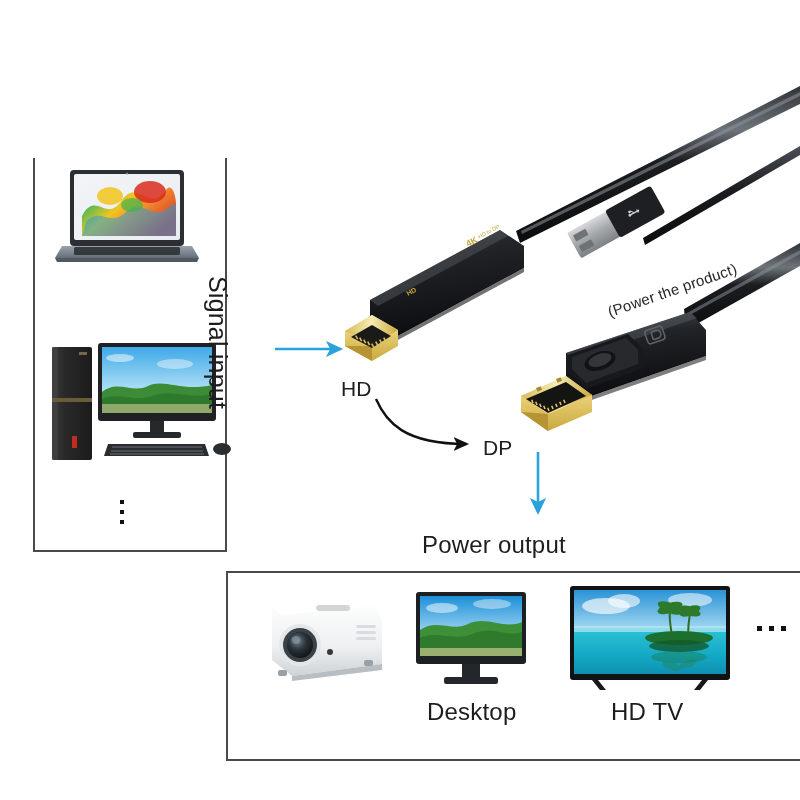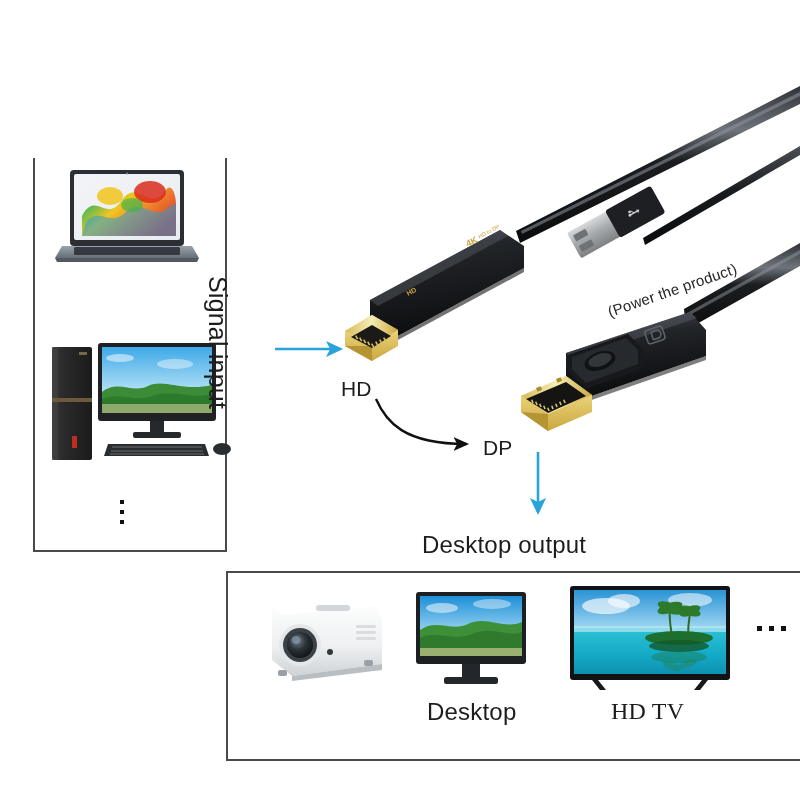--- a/index.html
+++ b/index.html
@@ -40,21 +40,21 @@
     white-space: nowrap;
     letter-spacing: .2px;
   }
   .lbl-notebook { left: 62px; top: 285px; font-size: 25px; }
   .lbl-desktop  { left: 66px; top: 467px; font-size: 25px; }
   .lbl-hd       { left: 341px; top: 377px; font-size: 21px; }
   .lbl-dp       { left: 483px; top: 436px; font-size: 21px; }
   .lbl-sigout   { left: 422px; top: 531px; font-size: 24px; }
   .lbl-proj     { left: 263px; top: 696px; font-size: 24px; }
   .lbl-display  { left: 427px; top: 698px; font-size: 24px; }
-  .lbl-hdtv     { left: 611px; top: 698px; font-size: 24px; font-family: Liberation Serif, serif; }
+  .lbl-hdtv     { left: 611px; top: 698px; font-size: 24px; }
 
   .lbl-siginput {
     left: 232px; top: 276px;
     font-size: 25px;
     transform-origin: left top;
     transform: rotate(90deg);
   }
   .lbl-power {
     left: 611px; top: 303px;
     font-size: 15px;
@@ -316,21 +316,21 @@
 
     <path d="M376 399 C386 422 404 444 466 444" stroke="#111111" stroke-width="2.4" fill="none" marker-end="url(#blackHead)"></path>
 
     <line x1="538" y1="452" x2="538" y2="512" stroke="#29a3dc" stroke-width="2.6" marker-end="url(#blueHead)"></line>
   </svg>
 
   <div class="lbl lbl-hd">HD</div>
   <div class="lbl lbl-dp">DP</div>
   <div class="lbl lbl-power">(Power the product)</div>
 
-  <div class="lbl lbl-sigout">Desktop output</div>
+  <div class="lbl lbl-sigout">Power output</div>
 
   <div class="output-box"></div>
 
   <svg class="layer" viewBox="0 0 800 800">
     <defs>
       <linearGradient id="projG" x1="0" y1="0" x2="0" y2="1">
         <stop offset="0%" stop-color="#ffffff"></stop>
         <stop offset="62%" stop-color="#eef0f1"></stop>
         <stop offset="100%" stop-color="#cfd3d6"></stop>
       </linearGradient>

